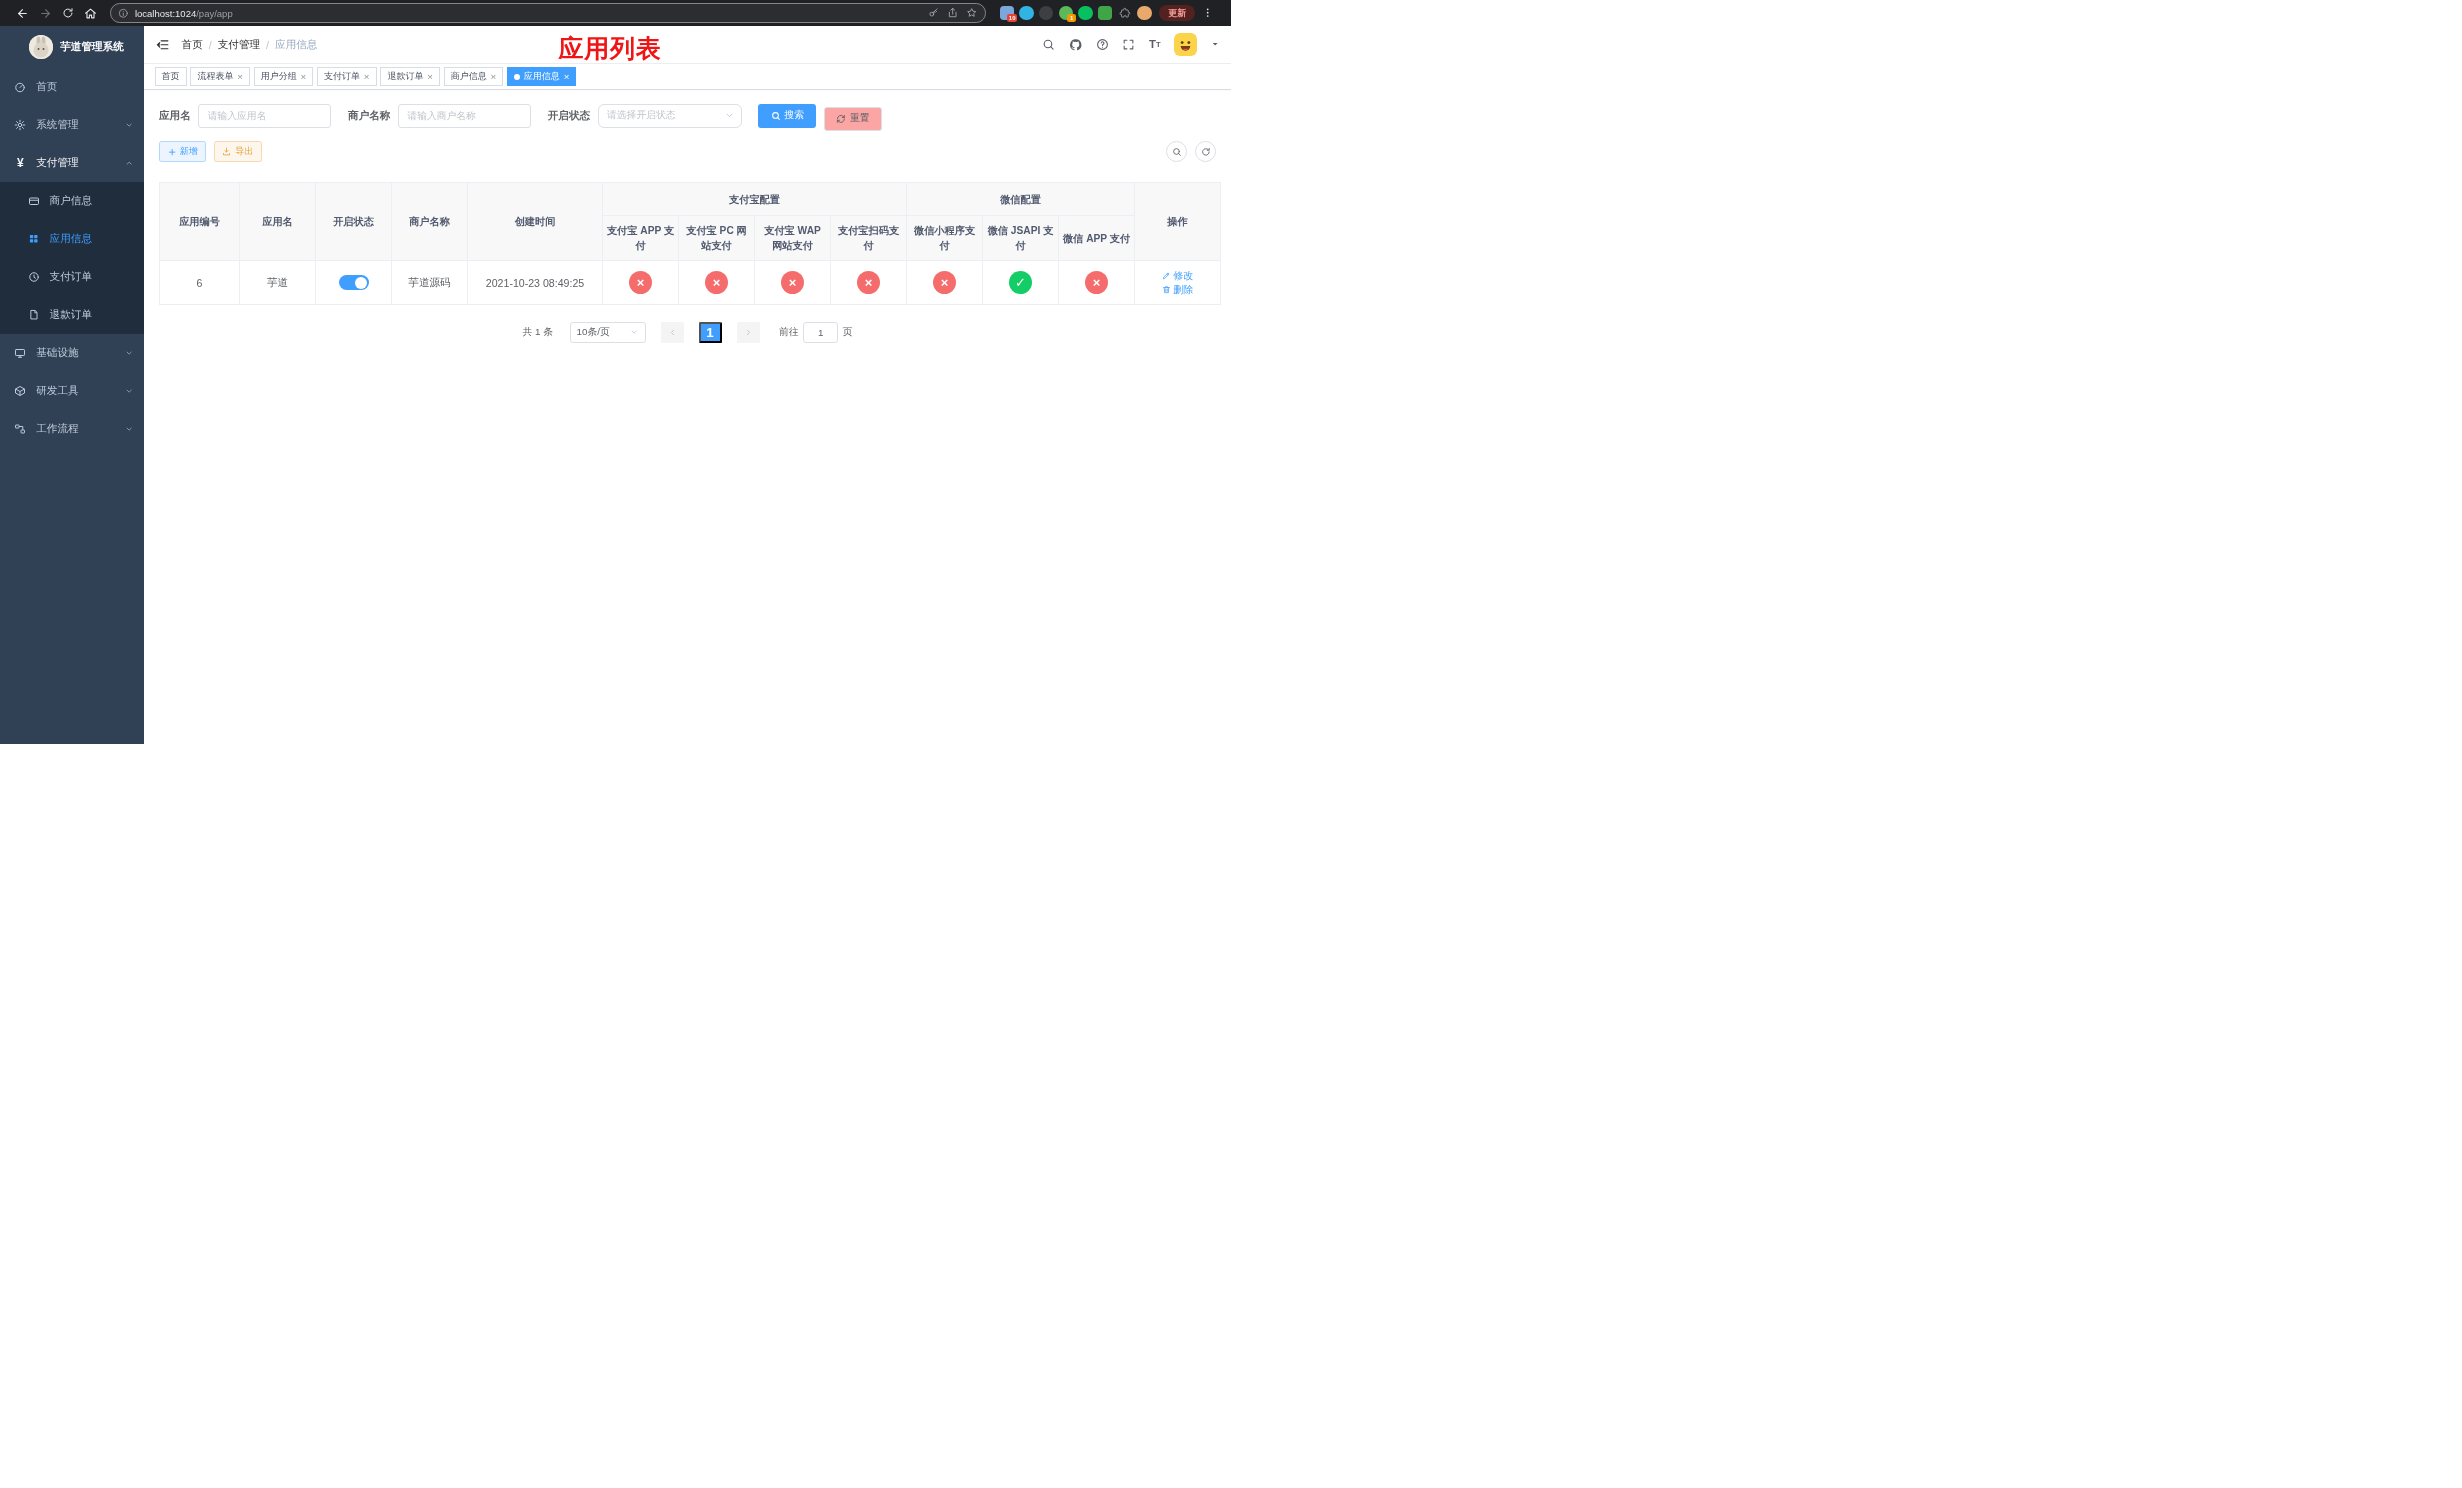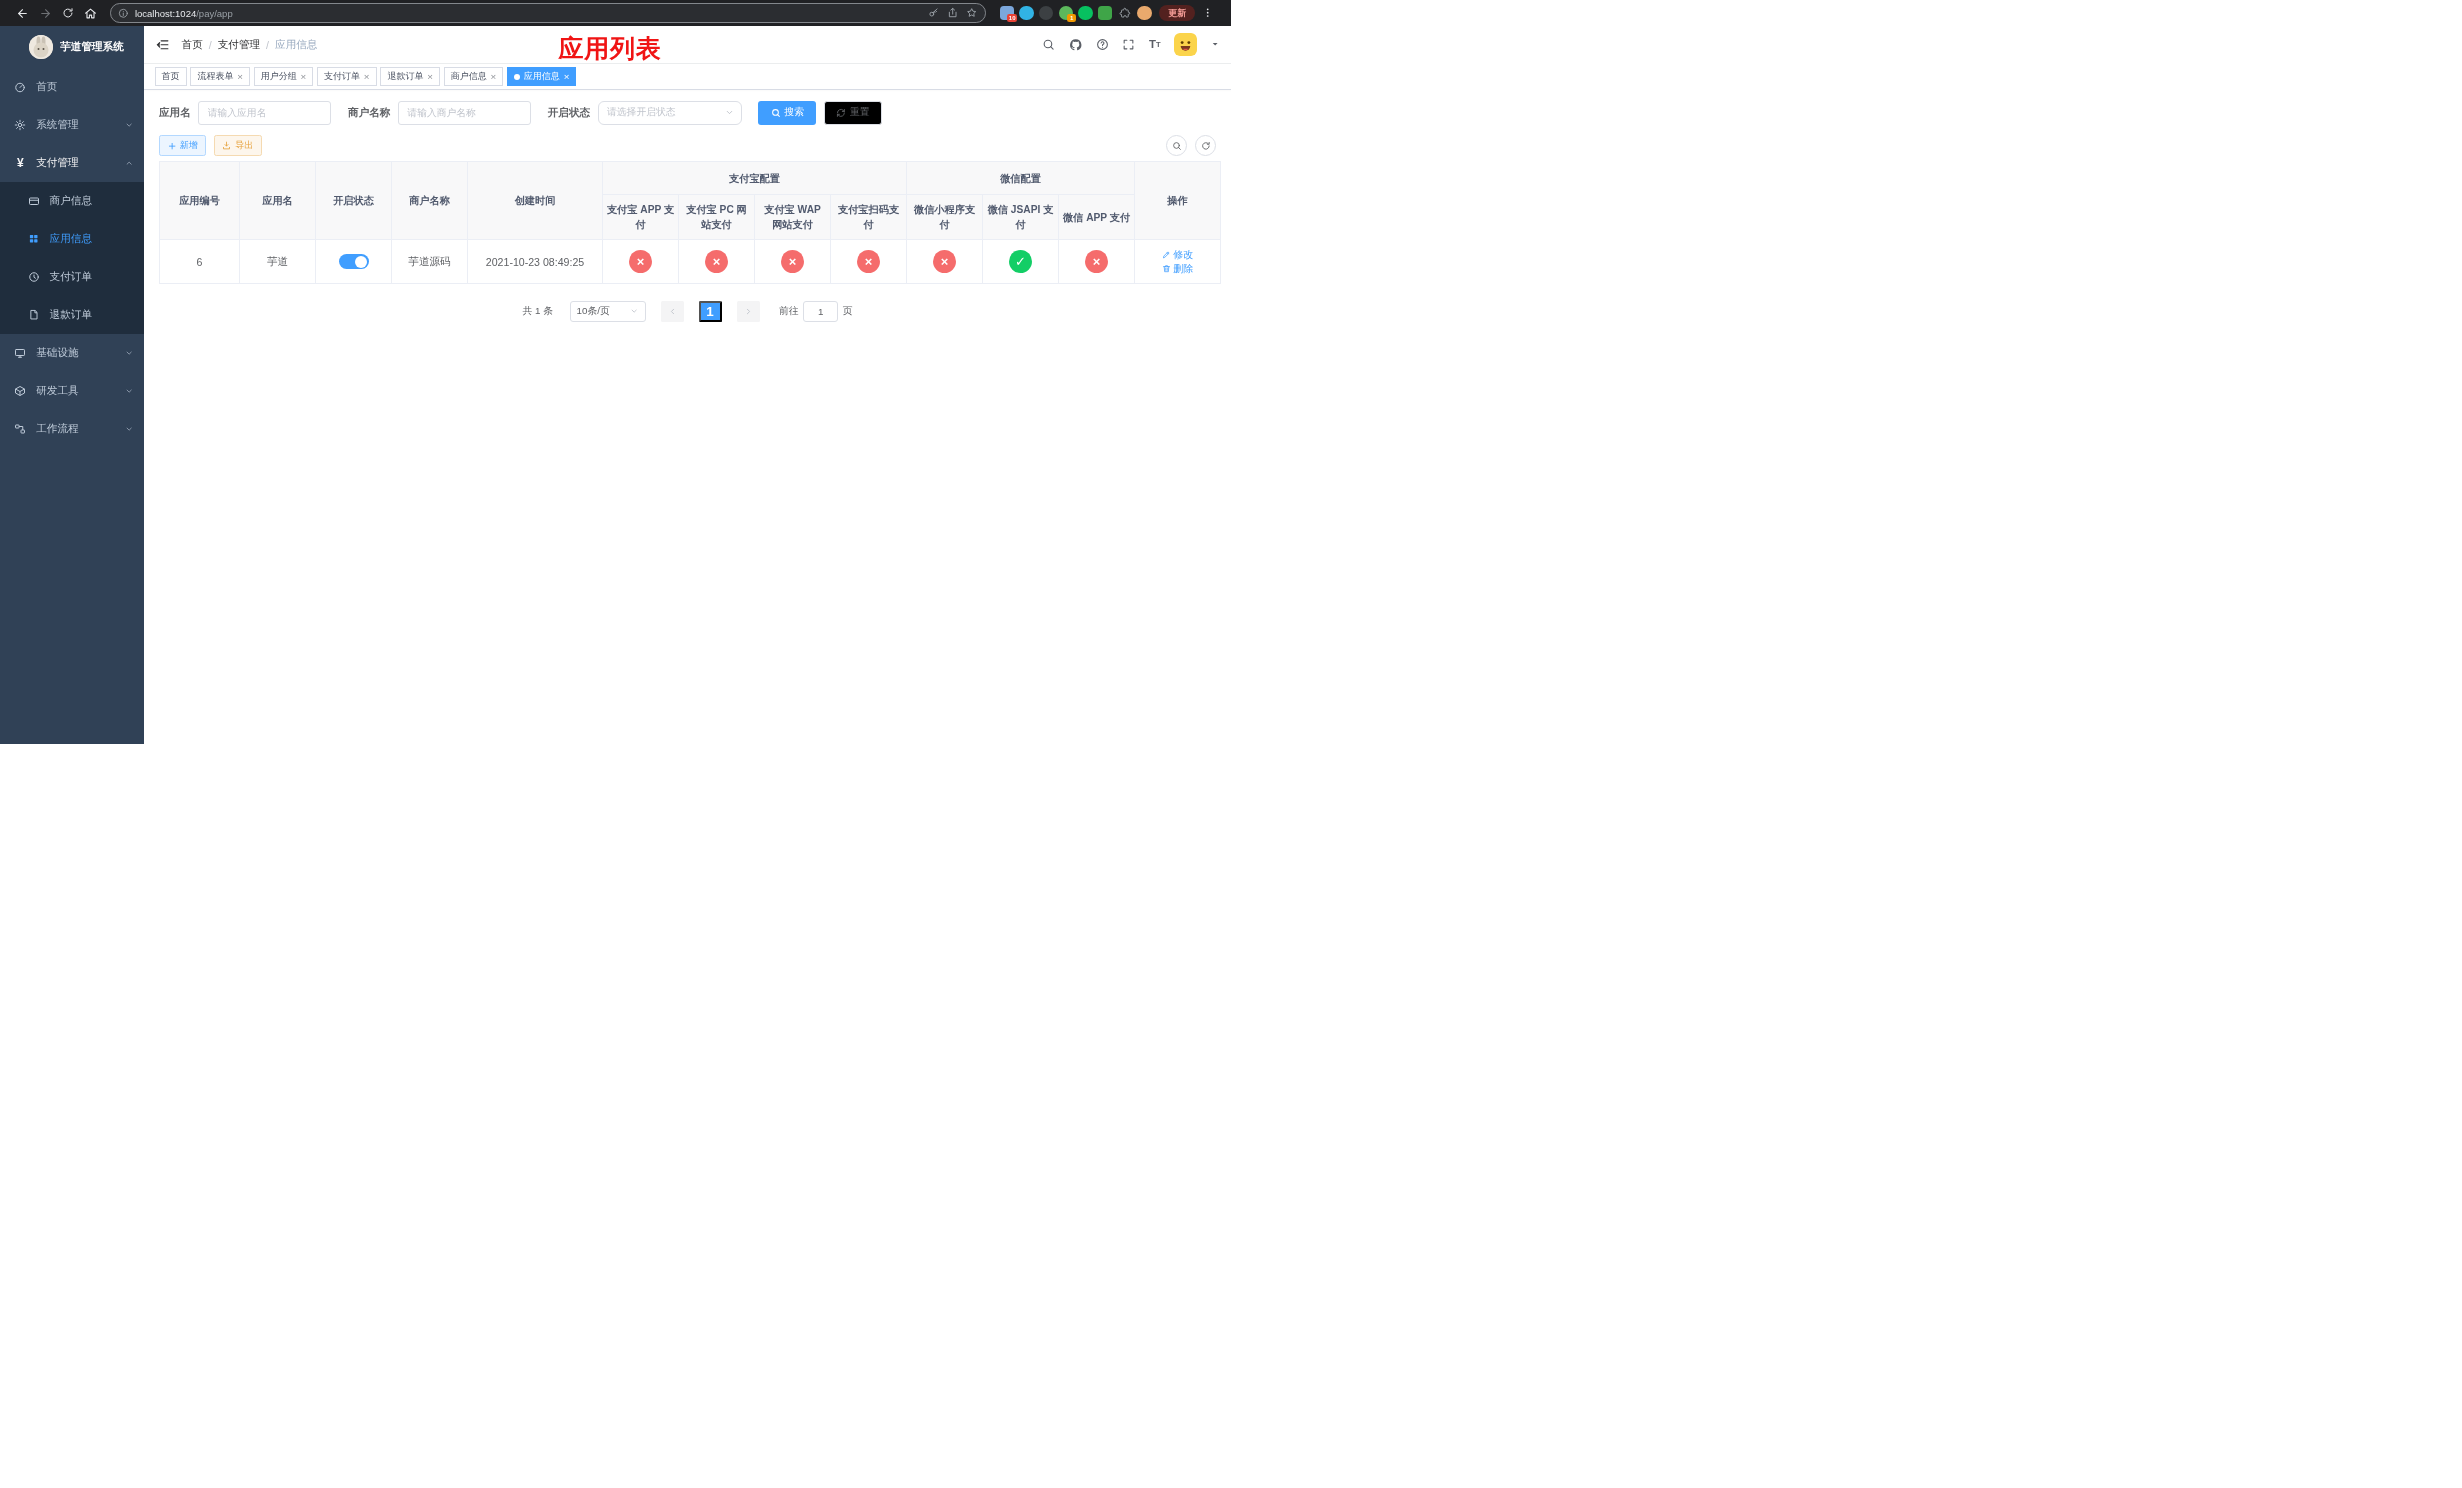--- a/index.html
+++ b/index.html
@@ -71,24 +71,24 @@
   .f-group { display: flex; align-items: center; margin-right: 16.7px; }
   .f-label { font-weight: 700; color: #606266; margin-right: 7.6px; white-space: nowrap; }
   .f-input { width: 133px; height: 24px; border: 0.8px solid #dcdfe6; border-radius: 3px; padding: 0 8.3px; font-size: 9.8px; color: #606266; outline: none; background: #fff; }
   .f-input::placeholder { color: #c0c4cc; }
   .f-select { width: 144px; height: 24px; border: 0.8px solid #dcdfe6; border-radius: 6px; padding: 0 6.8px 0 8.3px; display: flex; align-items: center; justify-content: space-between; cursor: pointer; background: #fff; }
   .f-select .ph { color: #c0c4cc; font-size: 9.8px; }
   .f-select .caret { color: #c0c4cc; display: flex; }
 
   .btn { height: 24px; border-radius: 3px; font-size: 9.8px; display: inline-flex; align-items: center; gap: 3.8px; padding: 0 11.4px; cursor: pointer; border: 0.8px solid transparent; font-family: inherit; }
   .btn-primary { background: #409eff; color: #fff; }
-  .btn-default { background: #000000; border-color: #dcdfe6; color: #606266; }
+  .btn-default { background: #fca5a5; border-color: #dcdfe6; color: #606266; margin-top: 6px; }
   .btn + .btn { margin-left: 7.6px; }
 
-  .toolbar-row { display: flex; align-items: flex-start; margin-bottom: 5px; }
+  .toolbar-row { display: flex; align-items: flex-start; margin-bottom: 20px; }
   .btn-mini { height: 21px; padding: 0 7.6px; font-size: 9px; border-radius: 2.3px; }
   .btn-plain-primary { background: #ecf5ff; border-color: #b3d8ff; color: #409eff; }
   .btn-plain-warning { background: #fdf6ec; border-color: #f5dab1; color: #e6a23c; }
   .toolbar-right { margin-left: auto; display: flex; gap: 7.6px; }
   .circle-btn { width: 21px; height: 21px; border-radius: 50%; border: 0.8px solid #dcdfe6; background: #fff; color: #606266; display: inline-flex; align-items: center; justify-content: center; cursor: pointer; }
 
   
   table.grid { width: 1057px; border-collapse: collapse; table-layout: fixed; border: 0.8px solid #ebeef5; }
   table.grid th, table.grid td { border: 0.8px solid #ebeef5; text-align: center; vertical-align: middle; }
   table.grid thead th { background: #f8f8f9; color: #515a6e; font-size: 10.2px; font-weight: 700; padding: 4.5px 3px; line-height: 1.5; }

